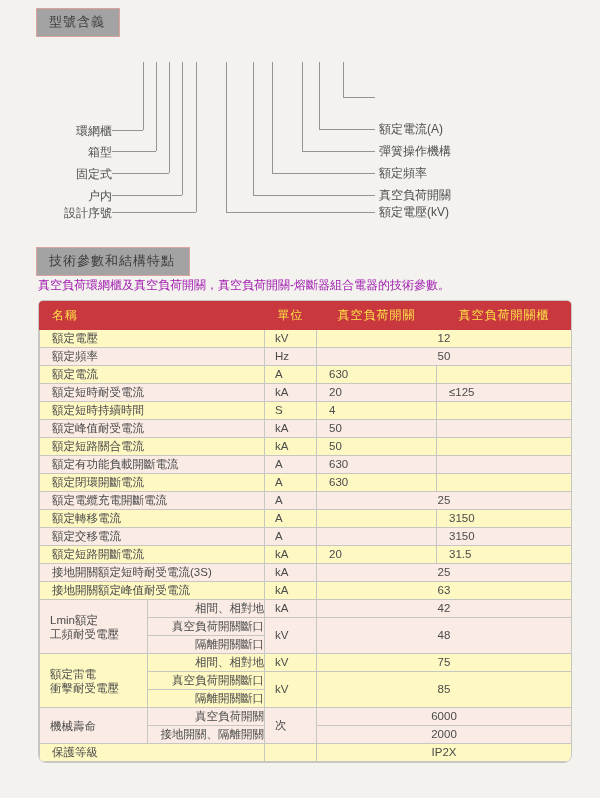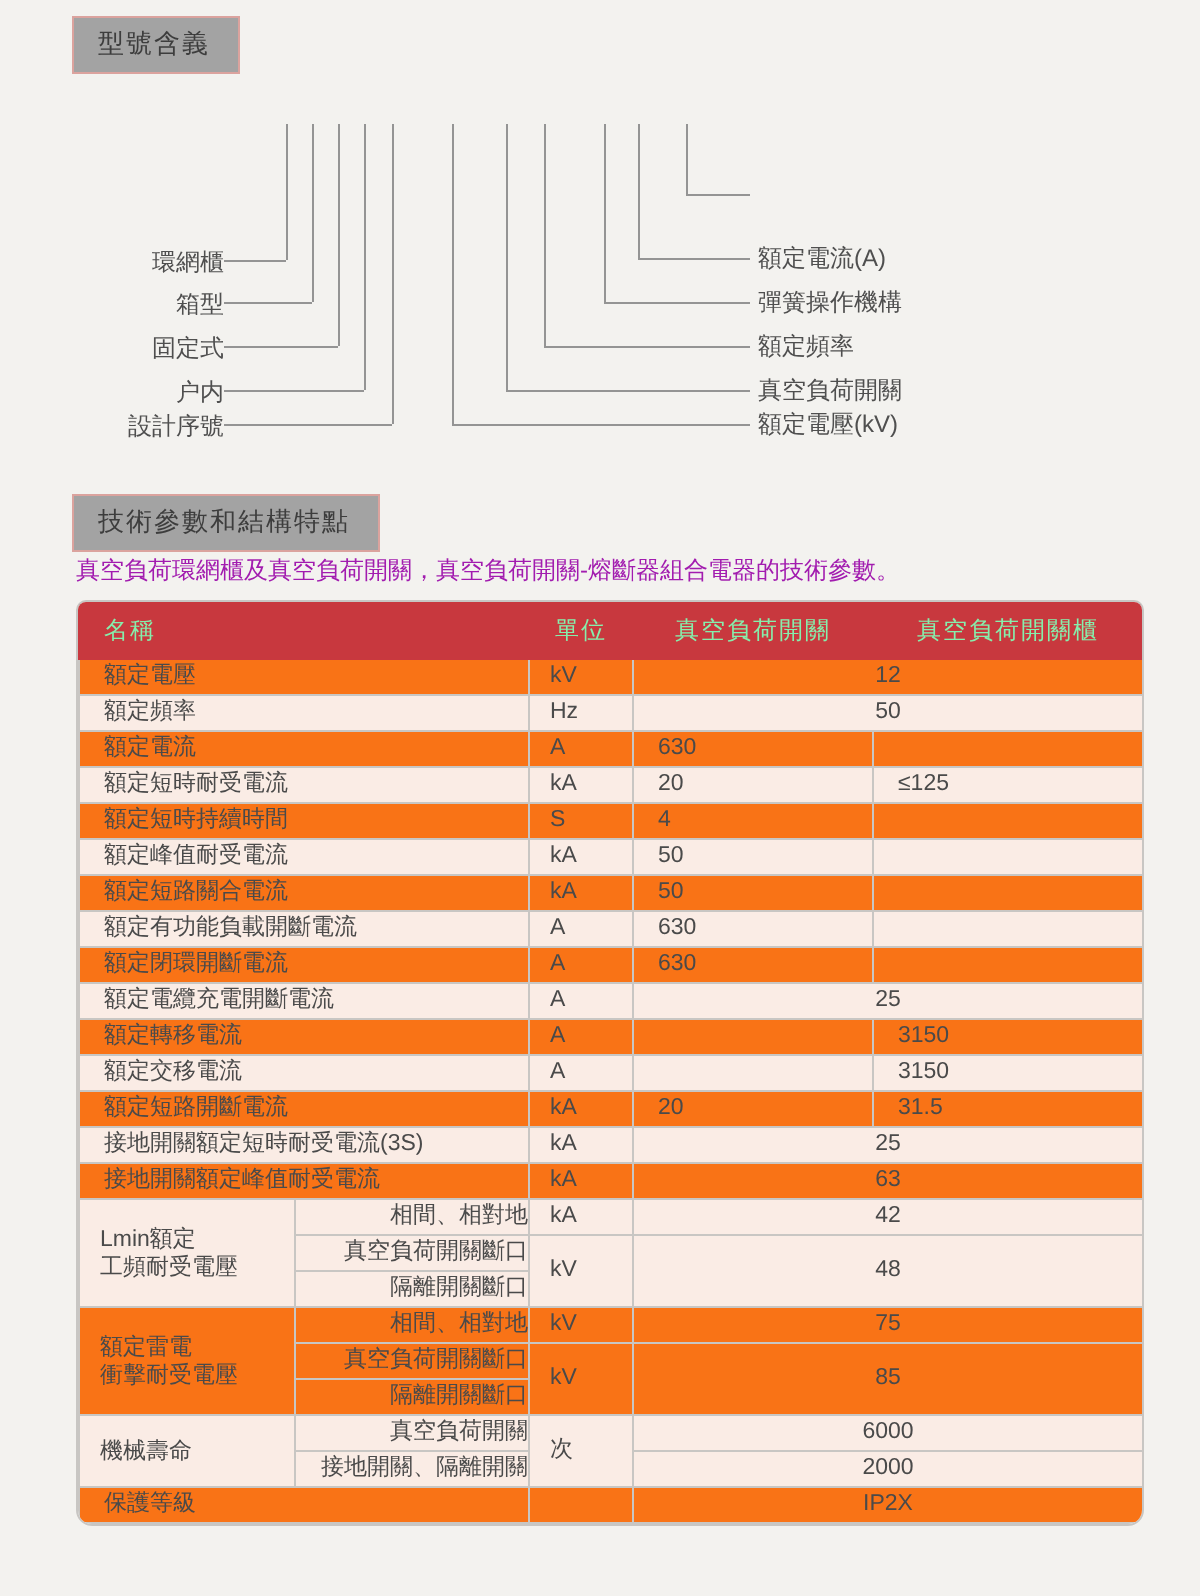--- a/index.html
+++ b/index.html
@@ -43,26 +43,26 @@
     overflow:hidden;background:#fff;
   }
   table{border-collapse:collapse;width:532px;table-layout:fixed;}
   th,td{
     border:1px solid #c8c6c3;
     font-size:11.5px;font-weight:normal;
     height:17px;line-height:13px;
     padding:0;overflow:hidden;white-space:nowrap;
   }
   thead th{
-    background:#c8383e;color:#86efac;border-color:#c8383e;
+    background:#c8383e;color:#fde047;border-color:#c8383e;
     height:27px;font-size:12px;letter-spacing:1px;
   }
   th.h-name{text-align:left;padding-left:12px;}
   tr.pink td{background:#faece5;}
-  tr.white td{background:#f97316;}
+  tr.white td{background:#fef9c3;}
   td.name{text-align:left;padding-left:12px;}
   td.gname{text-align:left;padding-left:10px;line-height:14px;}
   td.sub{text-align:right;padding-left:12px;}
   td.unit{text-align:left;padding-left:10px;}
   td.v1,td.v2{text-align:left;padding-left:12px;}
   td.vspan{text-align:center;}
 </style>
 </head>
 <body>
 

